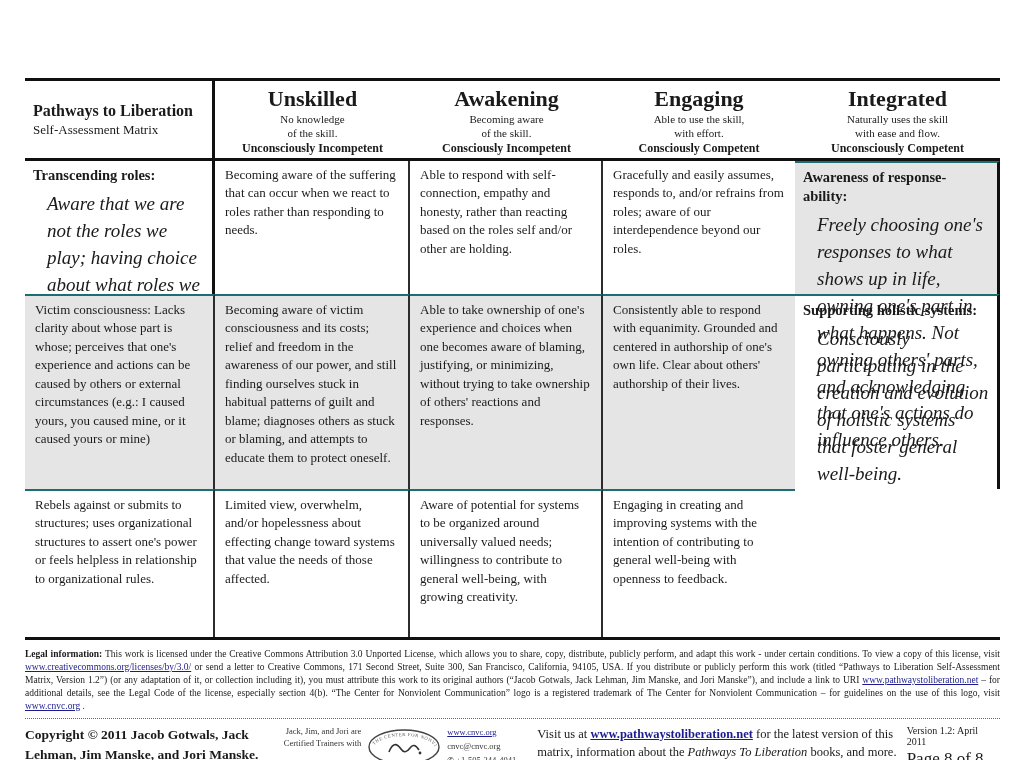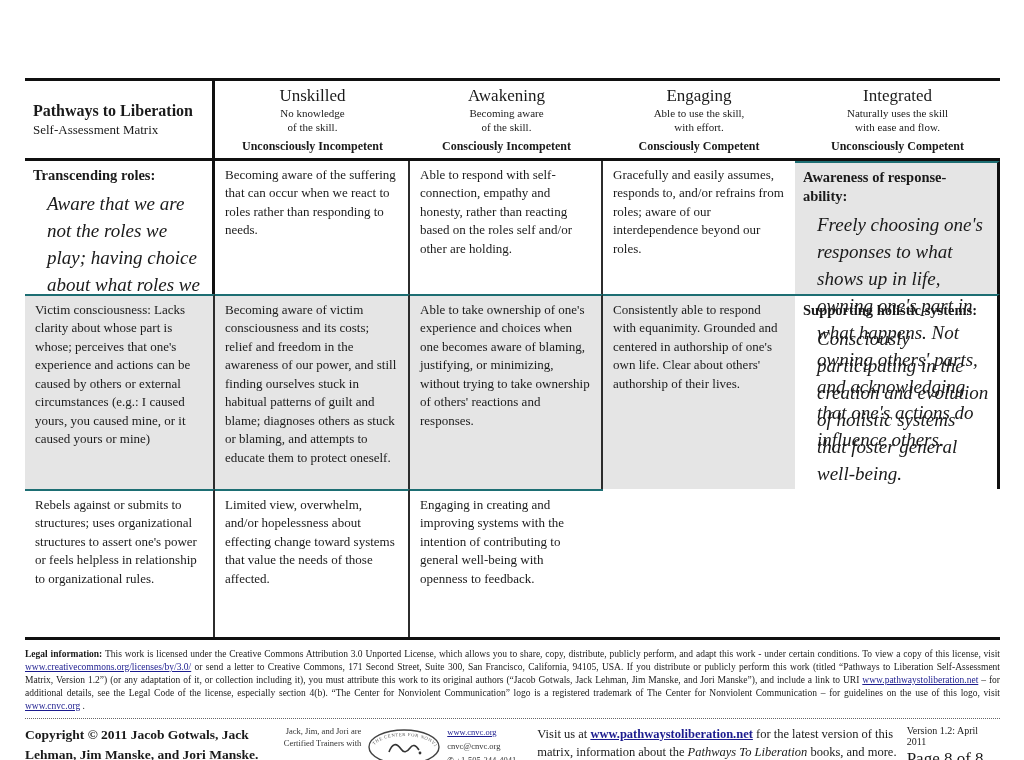--- a/index.html
+++ b/index.html
@@ -19,21 +19,21 @@
   .corner {
     border-right:3px solid #101010; border-bottom:3px solid #101010;
     padding:8px 8px; display:flex; flex-direction:column; justify-content:center;
   }
   .corner .ptitle { font-weight:bold; font-size:16px; }
   .corner .psub { font-size:13px; margin-top:2px; }
   .colhead {
     border-bottom:3px solid #101010; text-align:center;
     padding:5px 4px 4px 4px; display:flex; flex-direction:column;
   }
-  .colhead .ctitle { font-weight:normal; font-size:17px; }
+  .colhead .ctitle { font-weight:bold; font-size:22px; }
   .colhead .cdesc { font-size:11px; line-height:1.3; }
   .colhead .clevel { font-weight:bold; font-size:12px; margin-top:auto; }
 
   .labelcell { border-right:3px solid #101010; padding:5px 8px; }
   .labelcell .skill { font-weight:bold; font-size:14.5px; line-height:1.3; }
   .labelcell .sdesc { font-size:19px; line-height:1.42; padding-left:14px; margin-top:6px;font-style:italic; }
   .datacell { font-size:13px; line-height:1.42; padding:5px 10px; border-right:2px solid #2c2c2c; }
   .datacell.last { border-right:none; }
   .hl { background:#e5e5e5; }
   .rowtop { border-top:2px solid #1d6e73; }
@@ -116,20 +116,21 @@
       <div class="datacell hl rowtop">Becoming aware of victim consciousness and its costs; relief and freedom in the awareness of our power, and still finding ourselves stuck in habitual patterns of guilt and blame; diagnoses others as stuck or blaming, and attempts to educate them to protect oneself.</div>
       <div class="datacell hl rowtop">Able to take ownership of one's experience and choices when one becomes aware of blaming, justifying, or minimizing, without trying to take ownership of others' reactions and responses.</div>
       <div class="datacell hl rowtop last">Consistently able to respond with equanimity. Grounded and centered in authorship of one's own life.  Clear about others' authorship of their lives.</div>
 
       <div class="labelcell rowtop">
         <div class="skill">Supporting holistic systems:</div>
         <div class="sdesc">Consciously participating in the creation and evolution of holistic systems that foster general well-being.</div>
       </div>
       <div class="datacell rowtop">Rebels against or submits to structures; uses organizational structures to assert one's power or feels helpless in relationship to organizational rules.</div>
       <div class="datacell rowtop">Limited view, overwhelm, and/or hopelessness about effecting change toward systems that value the needs of those affected.</div>
+      <div class="datacell rowtop">Aware of potential for systems to be organized around universally valued needs; willingness to contribute to general well-being, with growing creativity.</div>
       <div class="datacell rowtop last">Engaging in creating and improving systems with the intention of contributing to general well-being with openness to feedback.</div>
     </div>
 
     <div class="legal">
       <b>Legal information:</b><span> This work is licensed under the Creative Commons Attribution 3.0 Unported License, which allows you to share, copy, distribute, publicly perform, and adapt this work - under certain conditions. To view a copy of this license, visit </span><a class="doclink">www.creativecommons.org/licenses/by/3.0/</a><span> or send a letter to Creative Commons, 171 Second Street, Suite 300, San Francisco, California, 94105, USA.  If you distribute or publicly perform this work (titled “Pathways to Liberation Self-Assessment Matrix, Version 1.2”) (or any adaptation of it, or collection including it), you must attribute this work to its original authors (“Jacob Gotwals, Jack Lehman, Jim Manske, and Jori Manske”), and include a link to URI </span><a class="doclink">www.pathwaystoliberation.net</a><span> – for additional details, see the Legal Code of the license, especially section 4(b).  “The Center for Nonviolent Communication” logo is a registered trademark of The Center for Nonviolent Communication – for guidelines on the use of this logo, visit </span><a class="doclink">www.cnvc.org</a><span> .</span>
     </div>
 
     <div class="footer">
       <div class="f-copy">Copyright © 2011 Jacob Gotwals, Jack Lehman, Jim Manske, and Jori Manske.</div>
 

